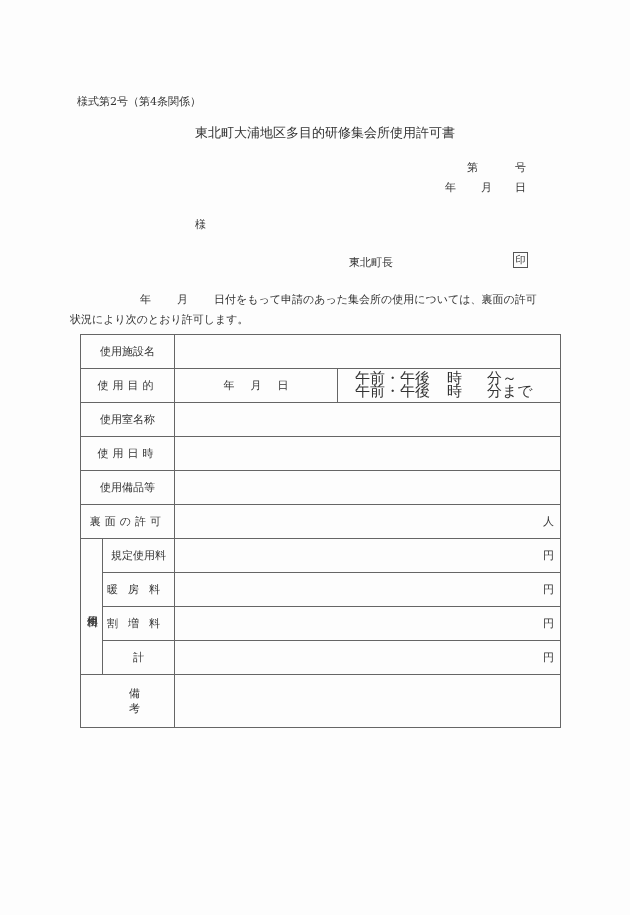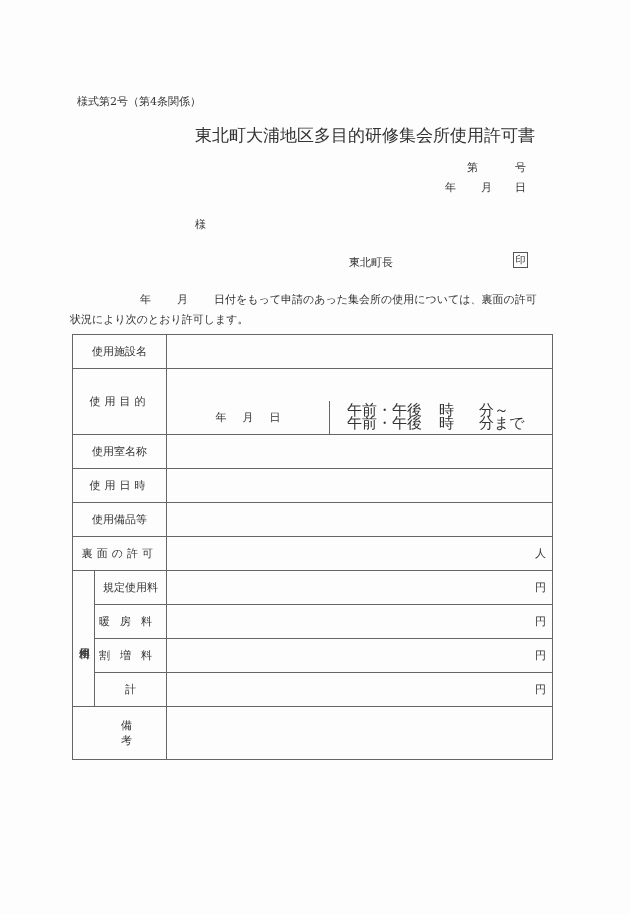--- a/index.html
+++ b/index.html
@@ -7,58 +7,58 @@
       width: 630px; height: 915px;
       background: #fdfdfd;
       font-family: "DejaVu Serif", "Liberation Serif", serif;
       color: #333;
       font-size: 11px;
       position: relative;
       overflow: hidden;
     }
     .abs { position: absolute; white-space: nowrap; }
     .form-no { left: 77px; top: 94px; }
-    .title { left: 195px; top: 124px; font-size: 17px; }
+    .title { left: 195px; top: 124px; font-size: 13px; }
     .dai { left: 467px; top: 160px; }
     .go { left: 515px; top: 160px; }
     .nen { left: 445px; top: 180px; }
     .tsuki { left: 481px; top: 180px; }
     .hi { left: 515px; top: 180px; }
     .sama { left: 195px; top: 217px; }
     .mayor { left: 349px; top: 255px; }
     .seal {
       left: 513px; top: 252px;
       width: 13px; height: 14px;
       border: 1px solid #555;
       font-size: 10px; line-height: 14px; text-align: center;
     }
     .para1 { left: 140px; top: 292px; word-spacing: 0; }
     .para1 .gap { display: inline-block; width: 26px; }
     .para2 { left: 70px; top: 312px; }
 
     table.permit {
       position: absolute;
-      left: 72px; top: 334px;
+      left: 80px; top: 334px;
       width: 481px;
       border-collapse: collapse;
       table-layout: fixed;
     }
     table.permit td {
       border: 1px solid #666;
       padding: 0;
       height: 33px;
       vertical-align: middle;
       font-size: 11px;
     }
     td.lbl { text-align: center; }
     td.unit { text-align: right; padding-right: 6px !important; }
     td.bikou { height: 52px !important; }
     .spaced { letter-spacing: 4px; }
     .wide { letter-spacing: 10px; }
-    .datecell { display: flex; margin-top: 32px; }
+    .datecell { display: flex; }
     .datecell .ymd { width: 162px; text-align: center; border-right: 1px solid #666; height: 33px; line-height: 33px; }
     .datecell .times { flex: 1; padding-left: 17px; font-size: 15px; line-height: 13px; padding-top: 3px; }
     .times span { display: inline-block; }
     .ampm { width: 92px; }
     .ji { width: 40px; }
     .vert {
       writing-mode: vertical-rl;
       text-orientation: upright;
       margin: 0 auto;
       line-height: 12px;

